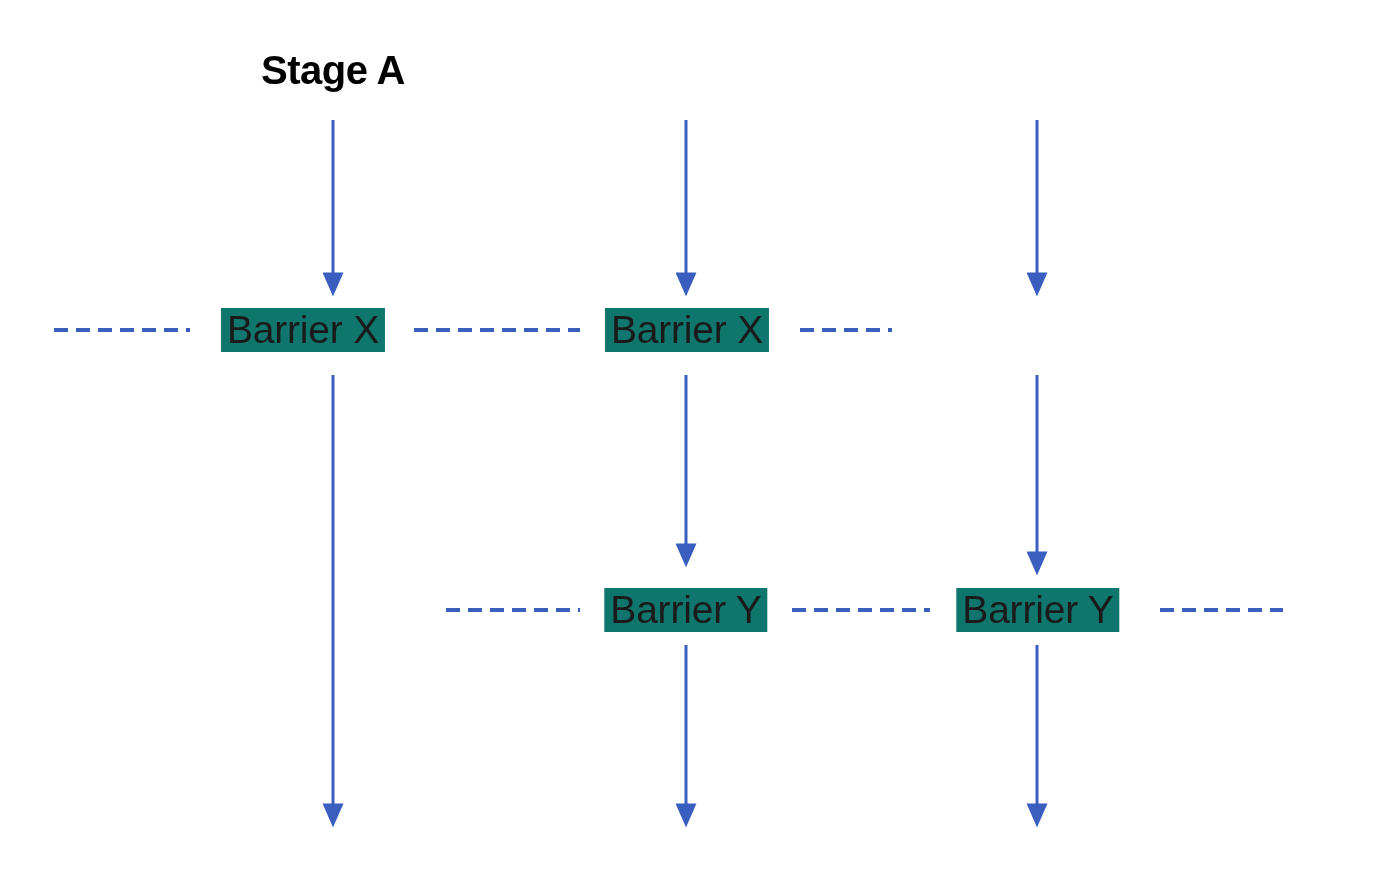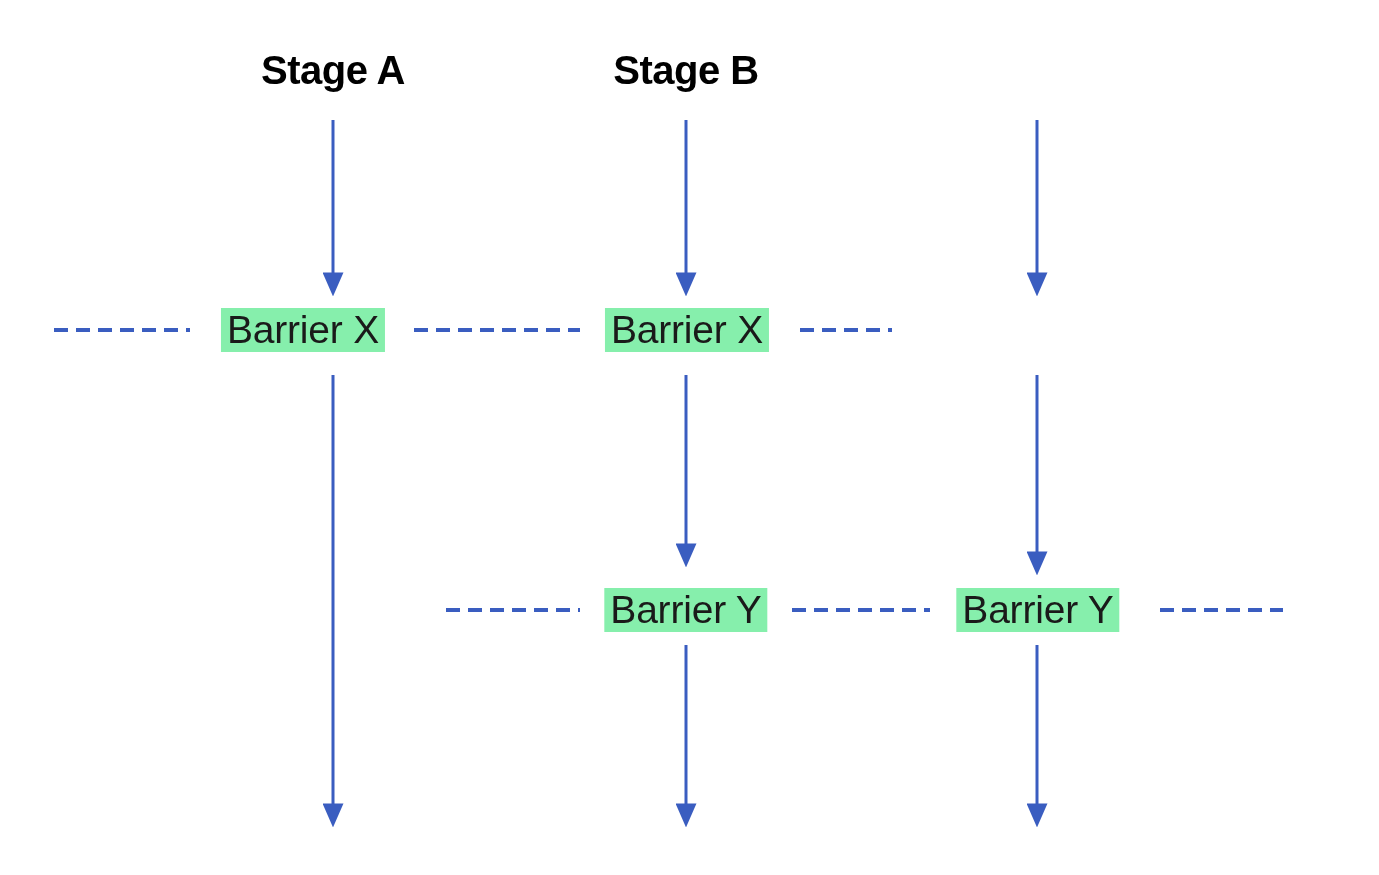--- a/index.html
+++ b/index.html
@@ -23,21 +23,21 @@
   }
   .barrier-label{
     position:absolute;
     font-family:"Liberation Sans", sans-serif;
     font-weight:400;
     font-size:39px;
     color:#1a1a1a;
     white-space:nowrap;
     transform:translate(-50%,-50%);
     letter-spacing:-0.2px;
-    background:#86efac;
+    background:#0f766e;
     padding:0 6px;
     z-index:3;
   }
   svg.layer{ position:absolute; left:0; top:0; width:1379px; height:875px; z-index:1;}
 </style>
 </head>
 <body>
 
 <div id="canvas">
 
@@ -61,20 +61,19 @@
         <line x1="54" y1="330" x2="190" y2="330" stroke="#3A5DC0" stroke-width="4" stroke-dasharray="14 8" stroke-linecap="butt"></line>
         <line x1="414" y1="330" x2="580" y2="330" stroke="#3A5DC0" stroke-width="4" stroke-dasharray="14 8" stroke-linecap="butt"></line>
         <line x1="800" y1="330" x2="892" y2="330" stroke="#3A5DC0" stroke-width="4" stroke-dasharray="14 8" stroke-linecap="butt"></line>
         <line x1="446" y1="610" x2="580" y2="610" stroke="#3A5DC0" stroke-width="4" stroke-dasharray="14 8" stroke-linecap="butt"></line>
         <line x1="792" y1="610" x2="930" y2="610" stroke="#3A5DC0" stroke-width="4" stroke-dasharray="14 8" stroke-linecap="butt"></line>
         <line x1="1160" y1="610" x2="1283" y2="610" stroke="#3A5DC0" stroke-width="4" stroke-dasharray="14 8" stroke-linecap="butt"></line>
       </g>
   </svg>
 
   <div class="stage-header" style="left:333px; top:48px;">Stage A</div>
-  <div class="stage-header" style="left:686px; top:48px;">Stage B</div>
 
   <div class="barrier-label" style="left:303px; top:330px;">Barrier X</div>
   <div class="barrier-label" style="left:687px; top:330px;">Barrier X</div>
   <div class="barrier-label" style="left:686px; top:610px;">Barrier Y</div>
   <div class="barrier-label" style="left:1038px; top:610px;">Barrier Y</div>
 
 </div>
 
 </body></html>

